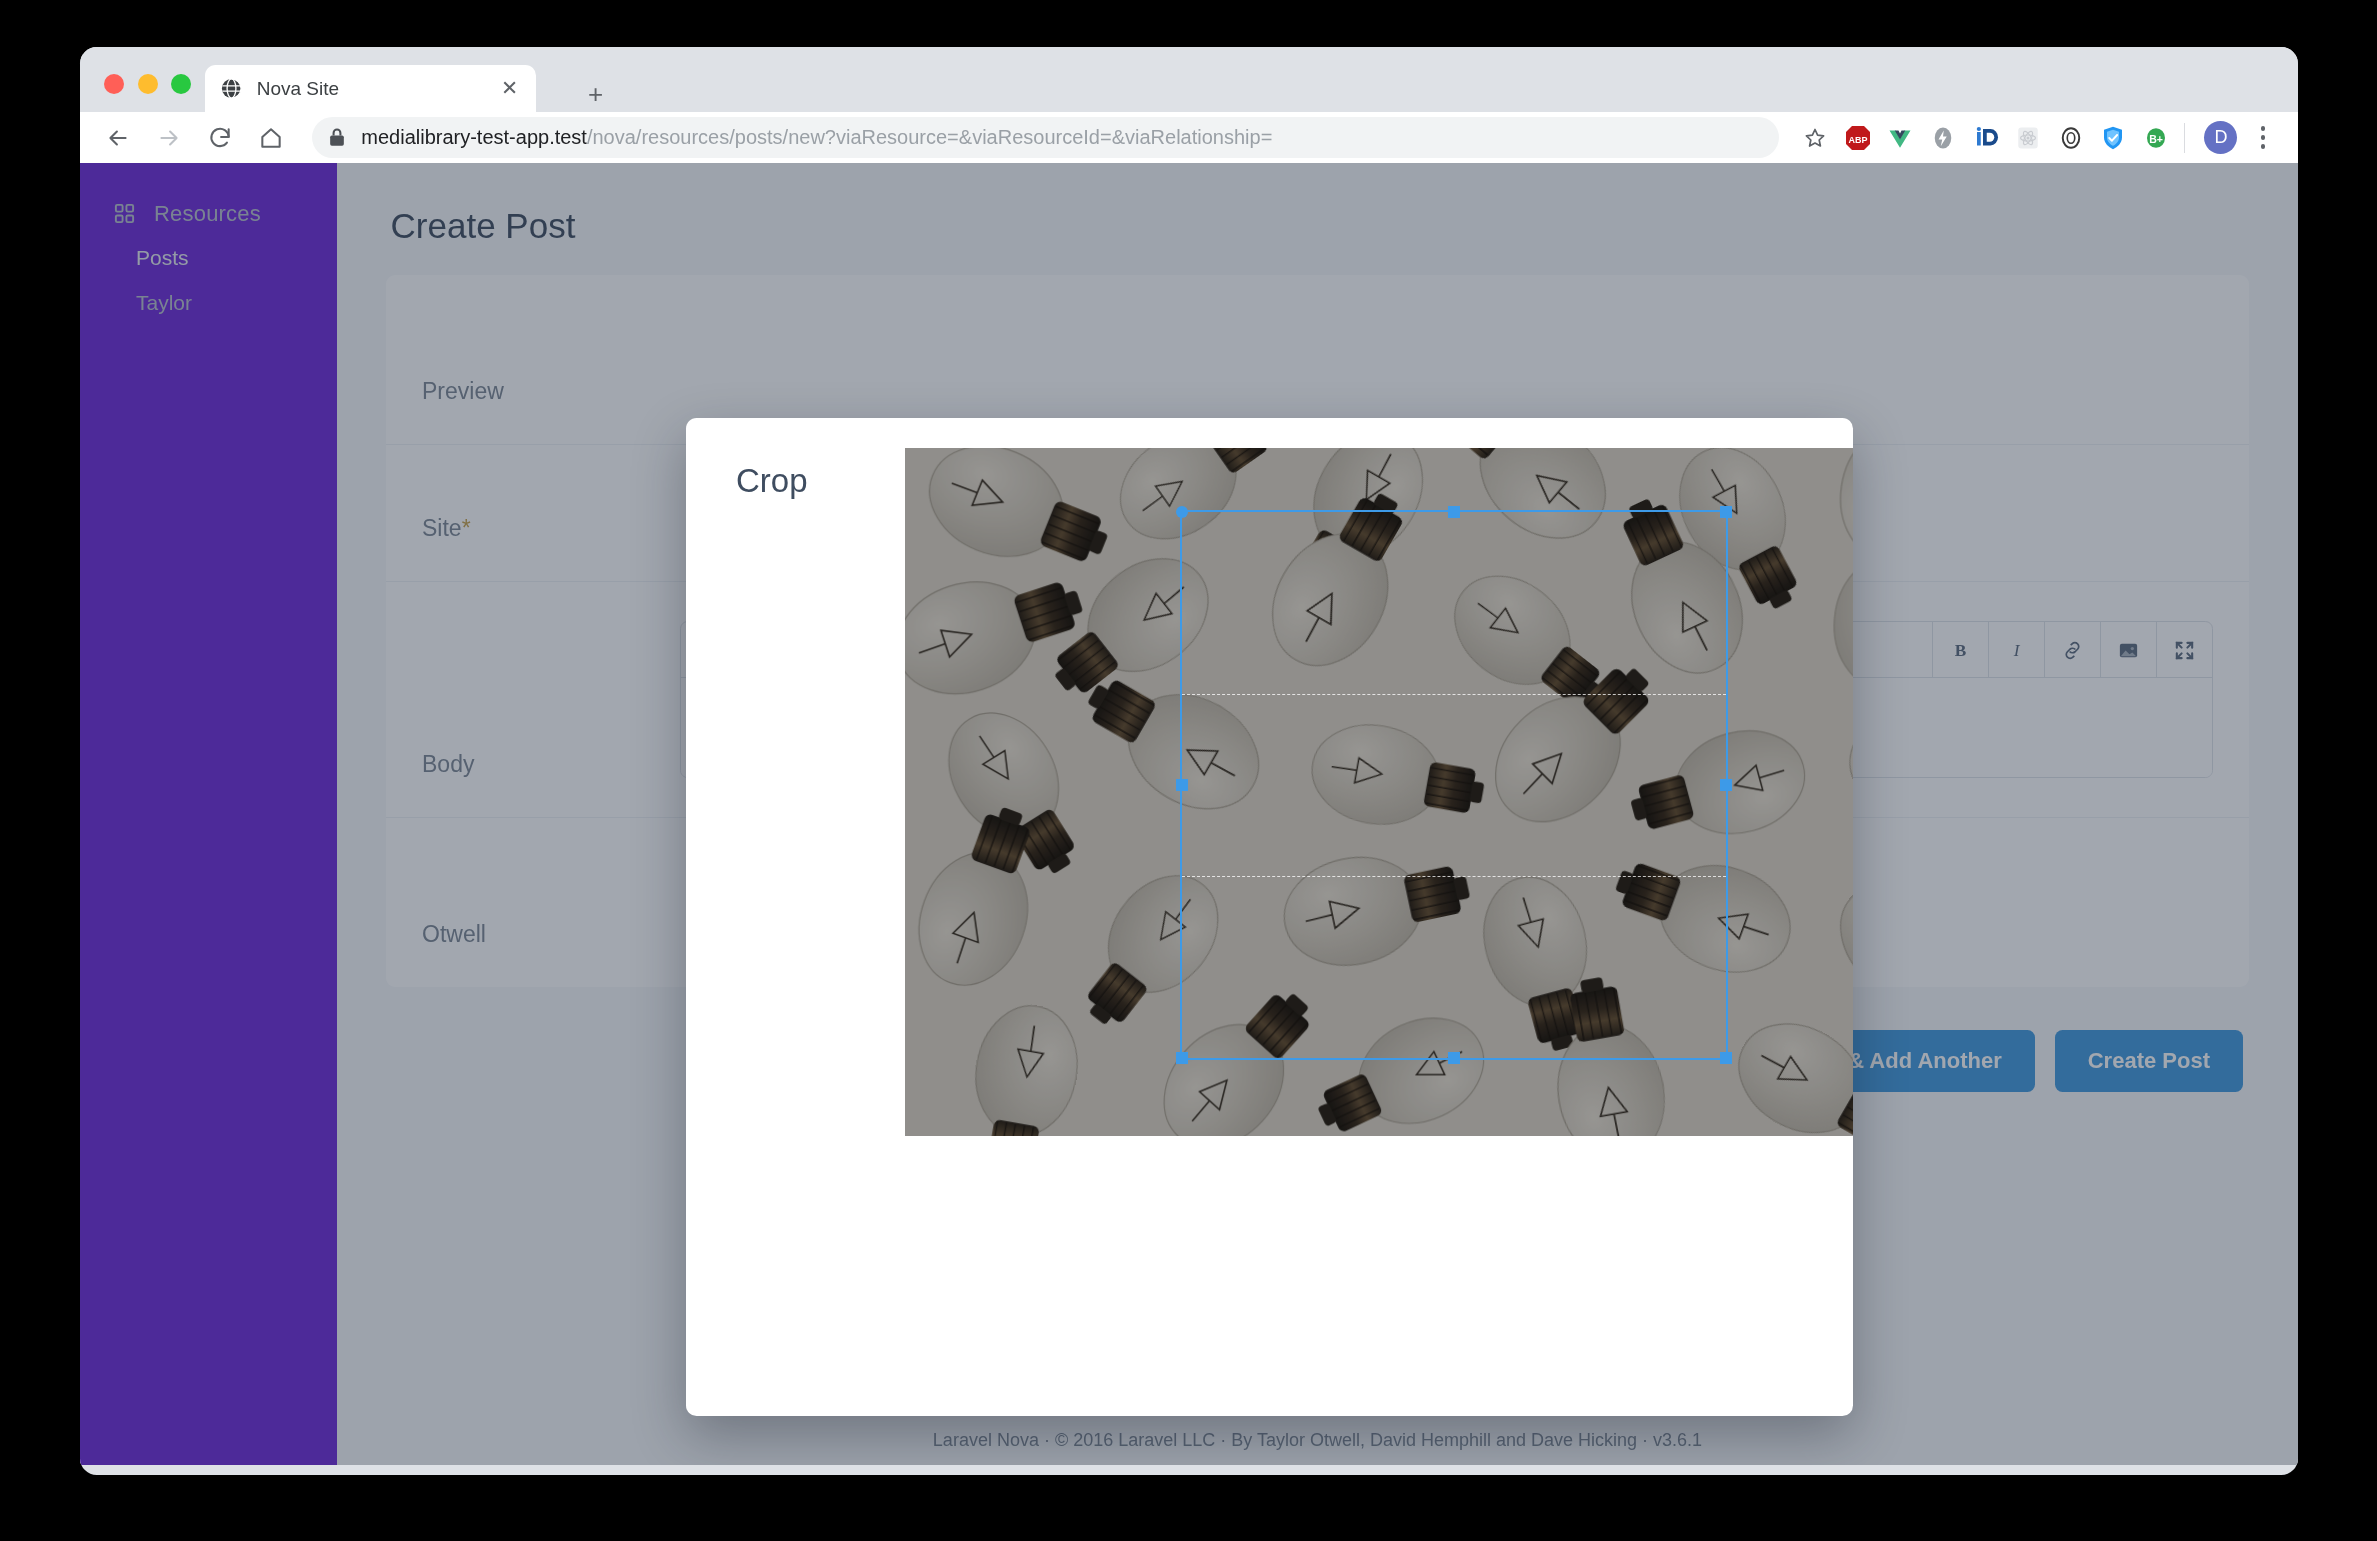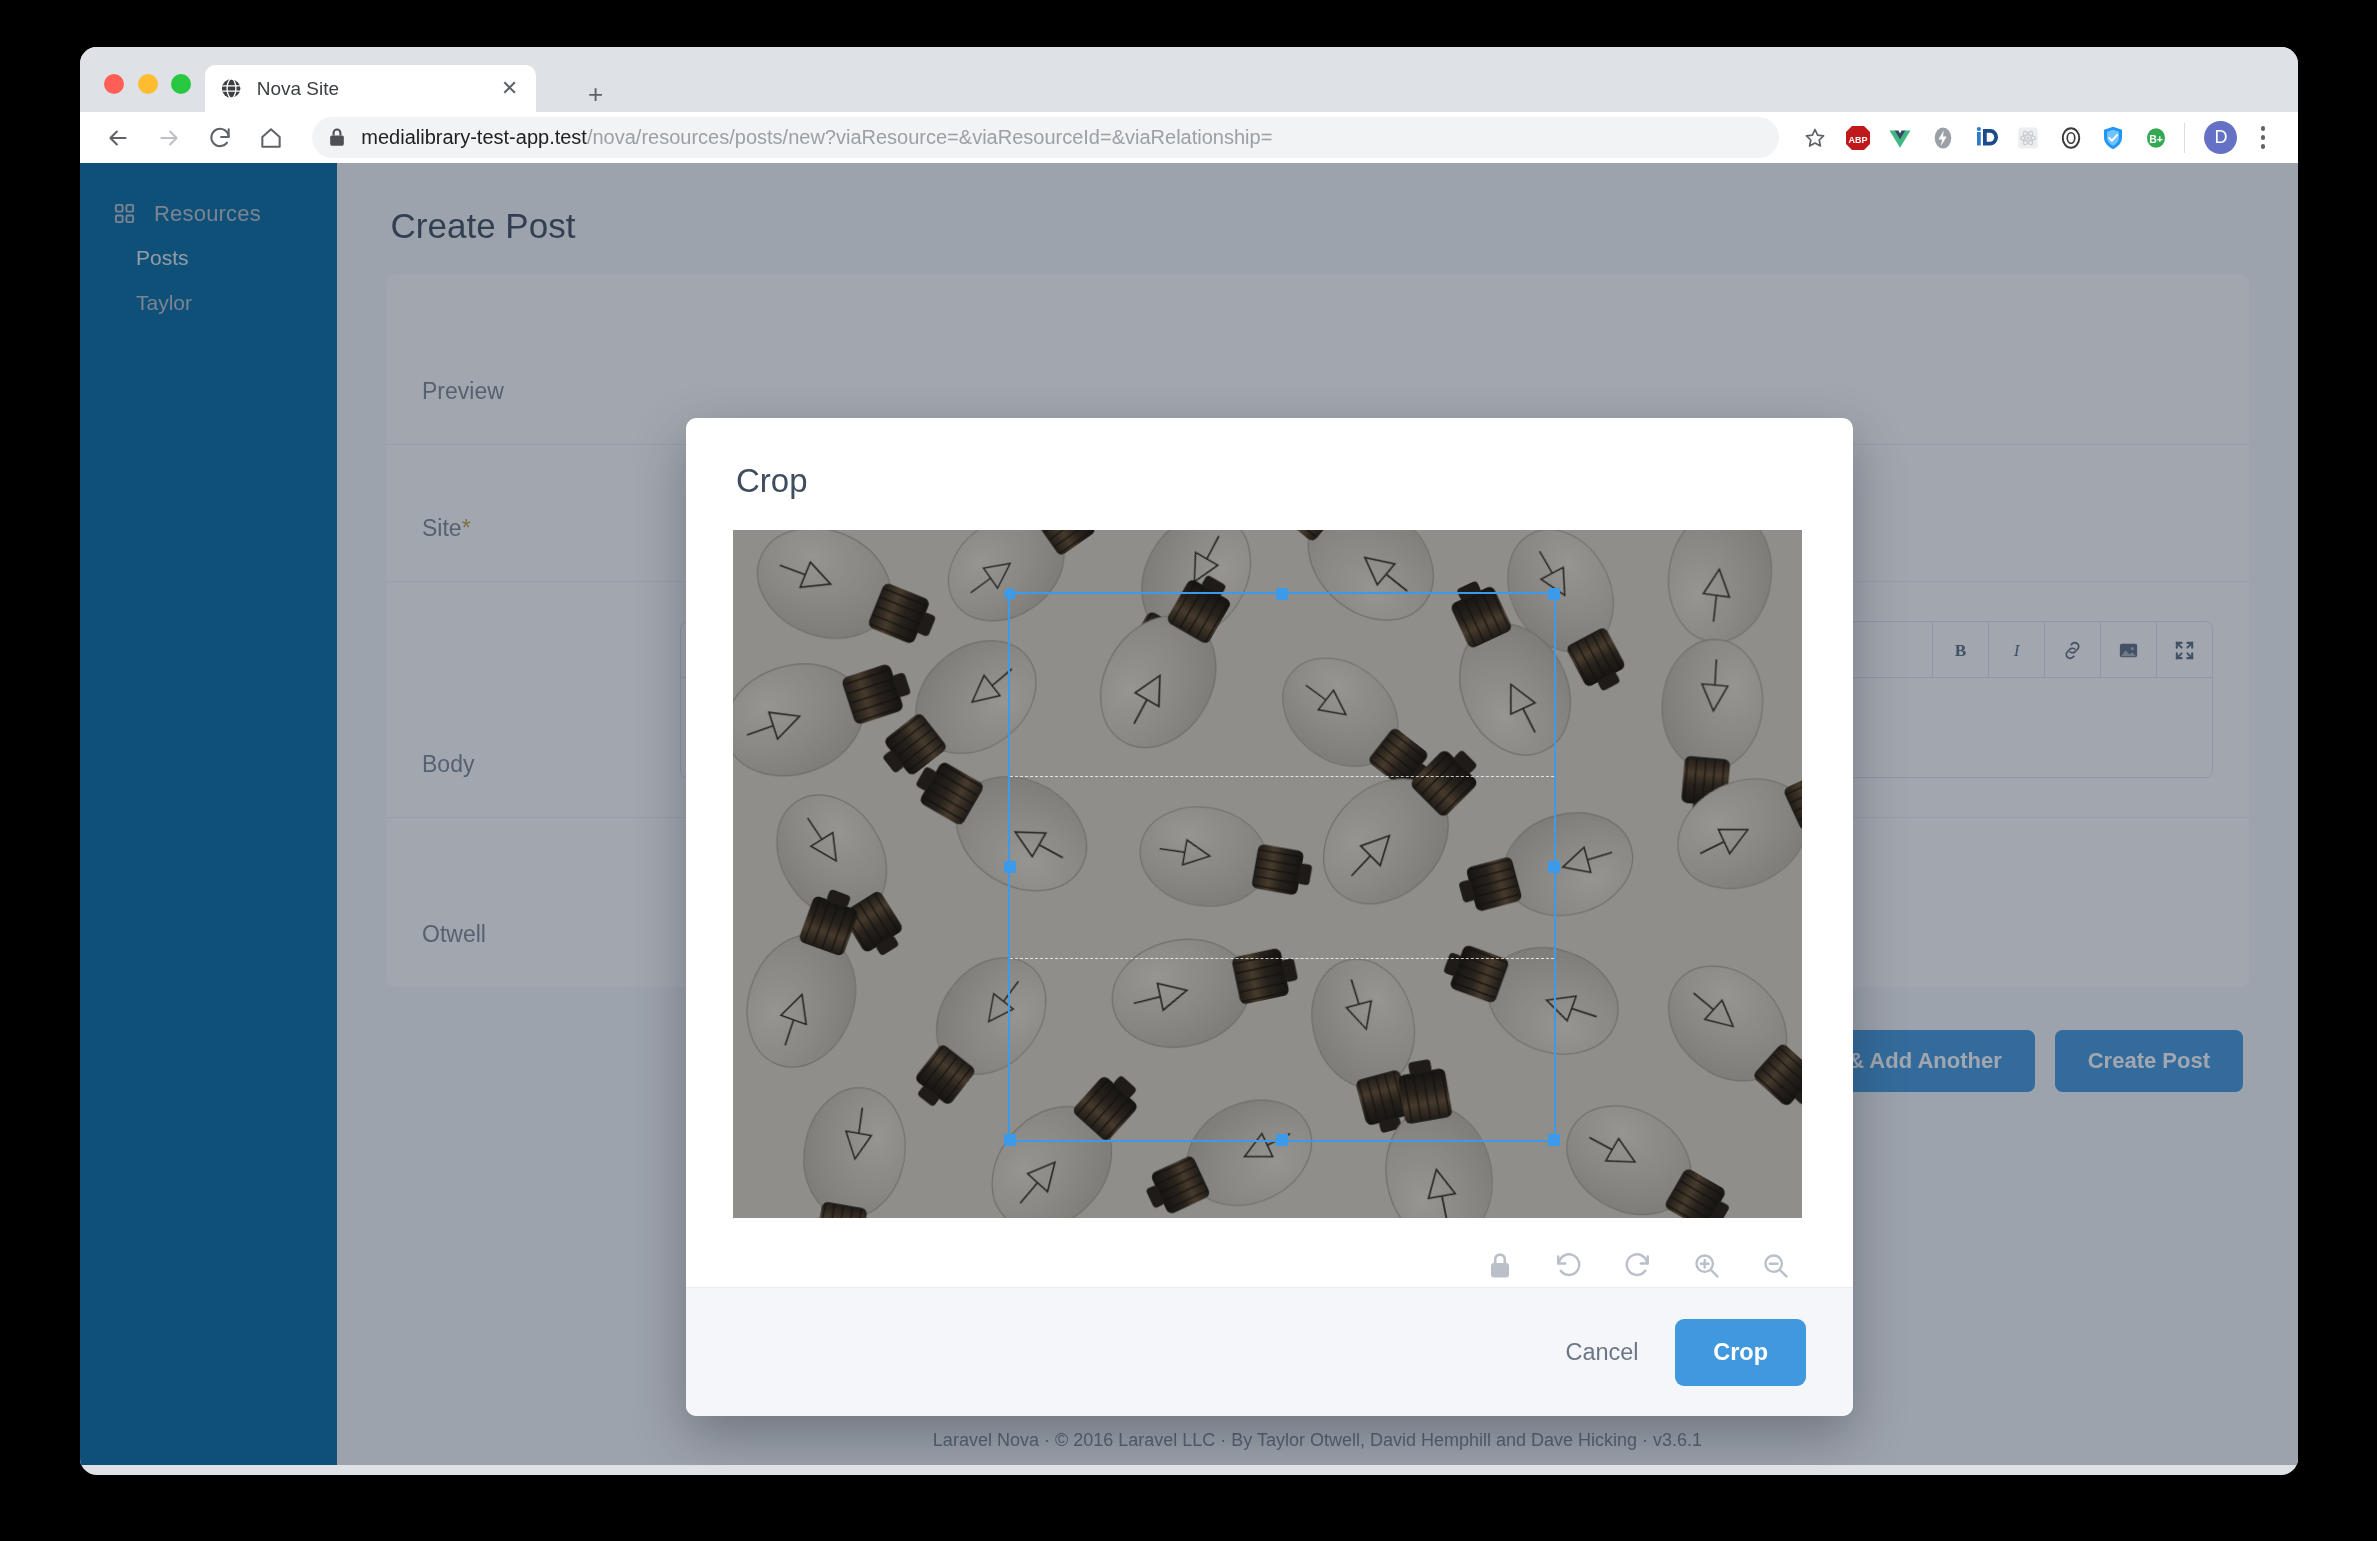--- a/index.html
+++ b/index.html
@@ -131,21 +131,21 @@
   #page-scrim {
     position: absolute; inset: 0;
     background: rgba(34,46,64,0.42);
     z-index: 40;
   }
 
   
   #sidebar {
     position: absolute; left: 0; top: 0;
     width: 257px; height: 100%;
-    background: #0369a1;
+    background: #6d28d9;
     padding-top: 29px;
     z-index: 5;
   }
   .side-section {
     display: flex; align-items: center;
     padding: 0 33px; height: 43px;
   }
   .grid-icon { width: 23px; height: 23px; margin-right: 18px; flex: 0 0 23px; }
   .side-section-label {
     font-size: 22px; color: #b9c2cd; letter-spacing: 0.2px;
@@ -230,21 +230,21 @@
 
   
   #crop-modal {
     position: absolute;
     left: 606px; top: 255px;
     width: 1167px; height: 998px;
     background: #fff;
     border-radius: 10.6px;
     z-index: 60;
     box-shadow: 0 20px 53px rgba(20,28,40,0.33);
-    display: flex; flex-direction: column;
+    display: flex; 
     overflow: hidden;
   }
   #modal-title {
     font-size: 33px; color: #3f4d60;
     padding: 44px 50px 0 50px;
   }
   #crop-stage-wrap {
     padding: 30px 47px 0 47px;
   }
   #crop-stage {

